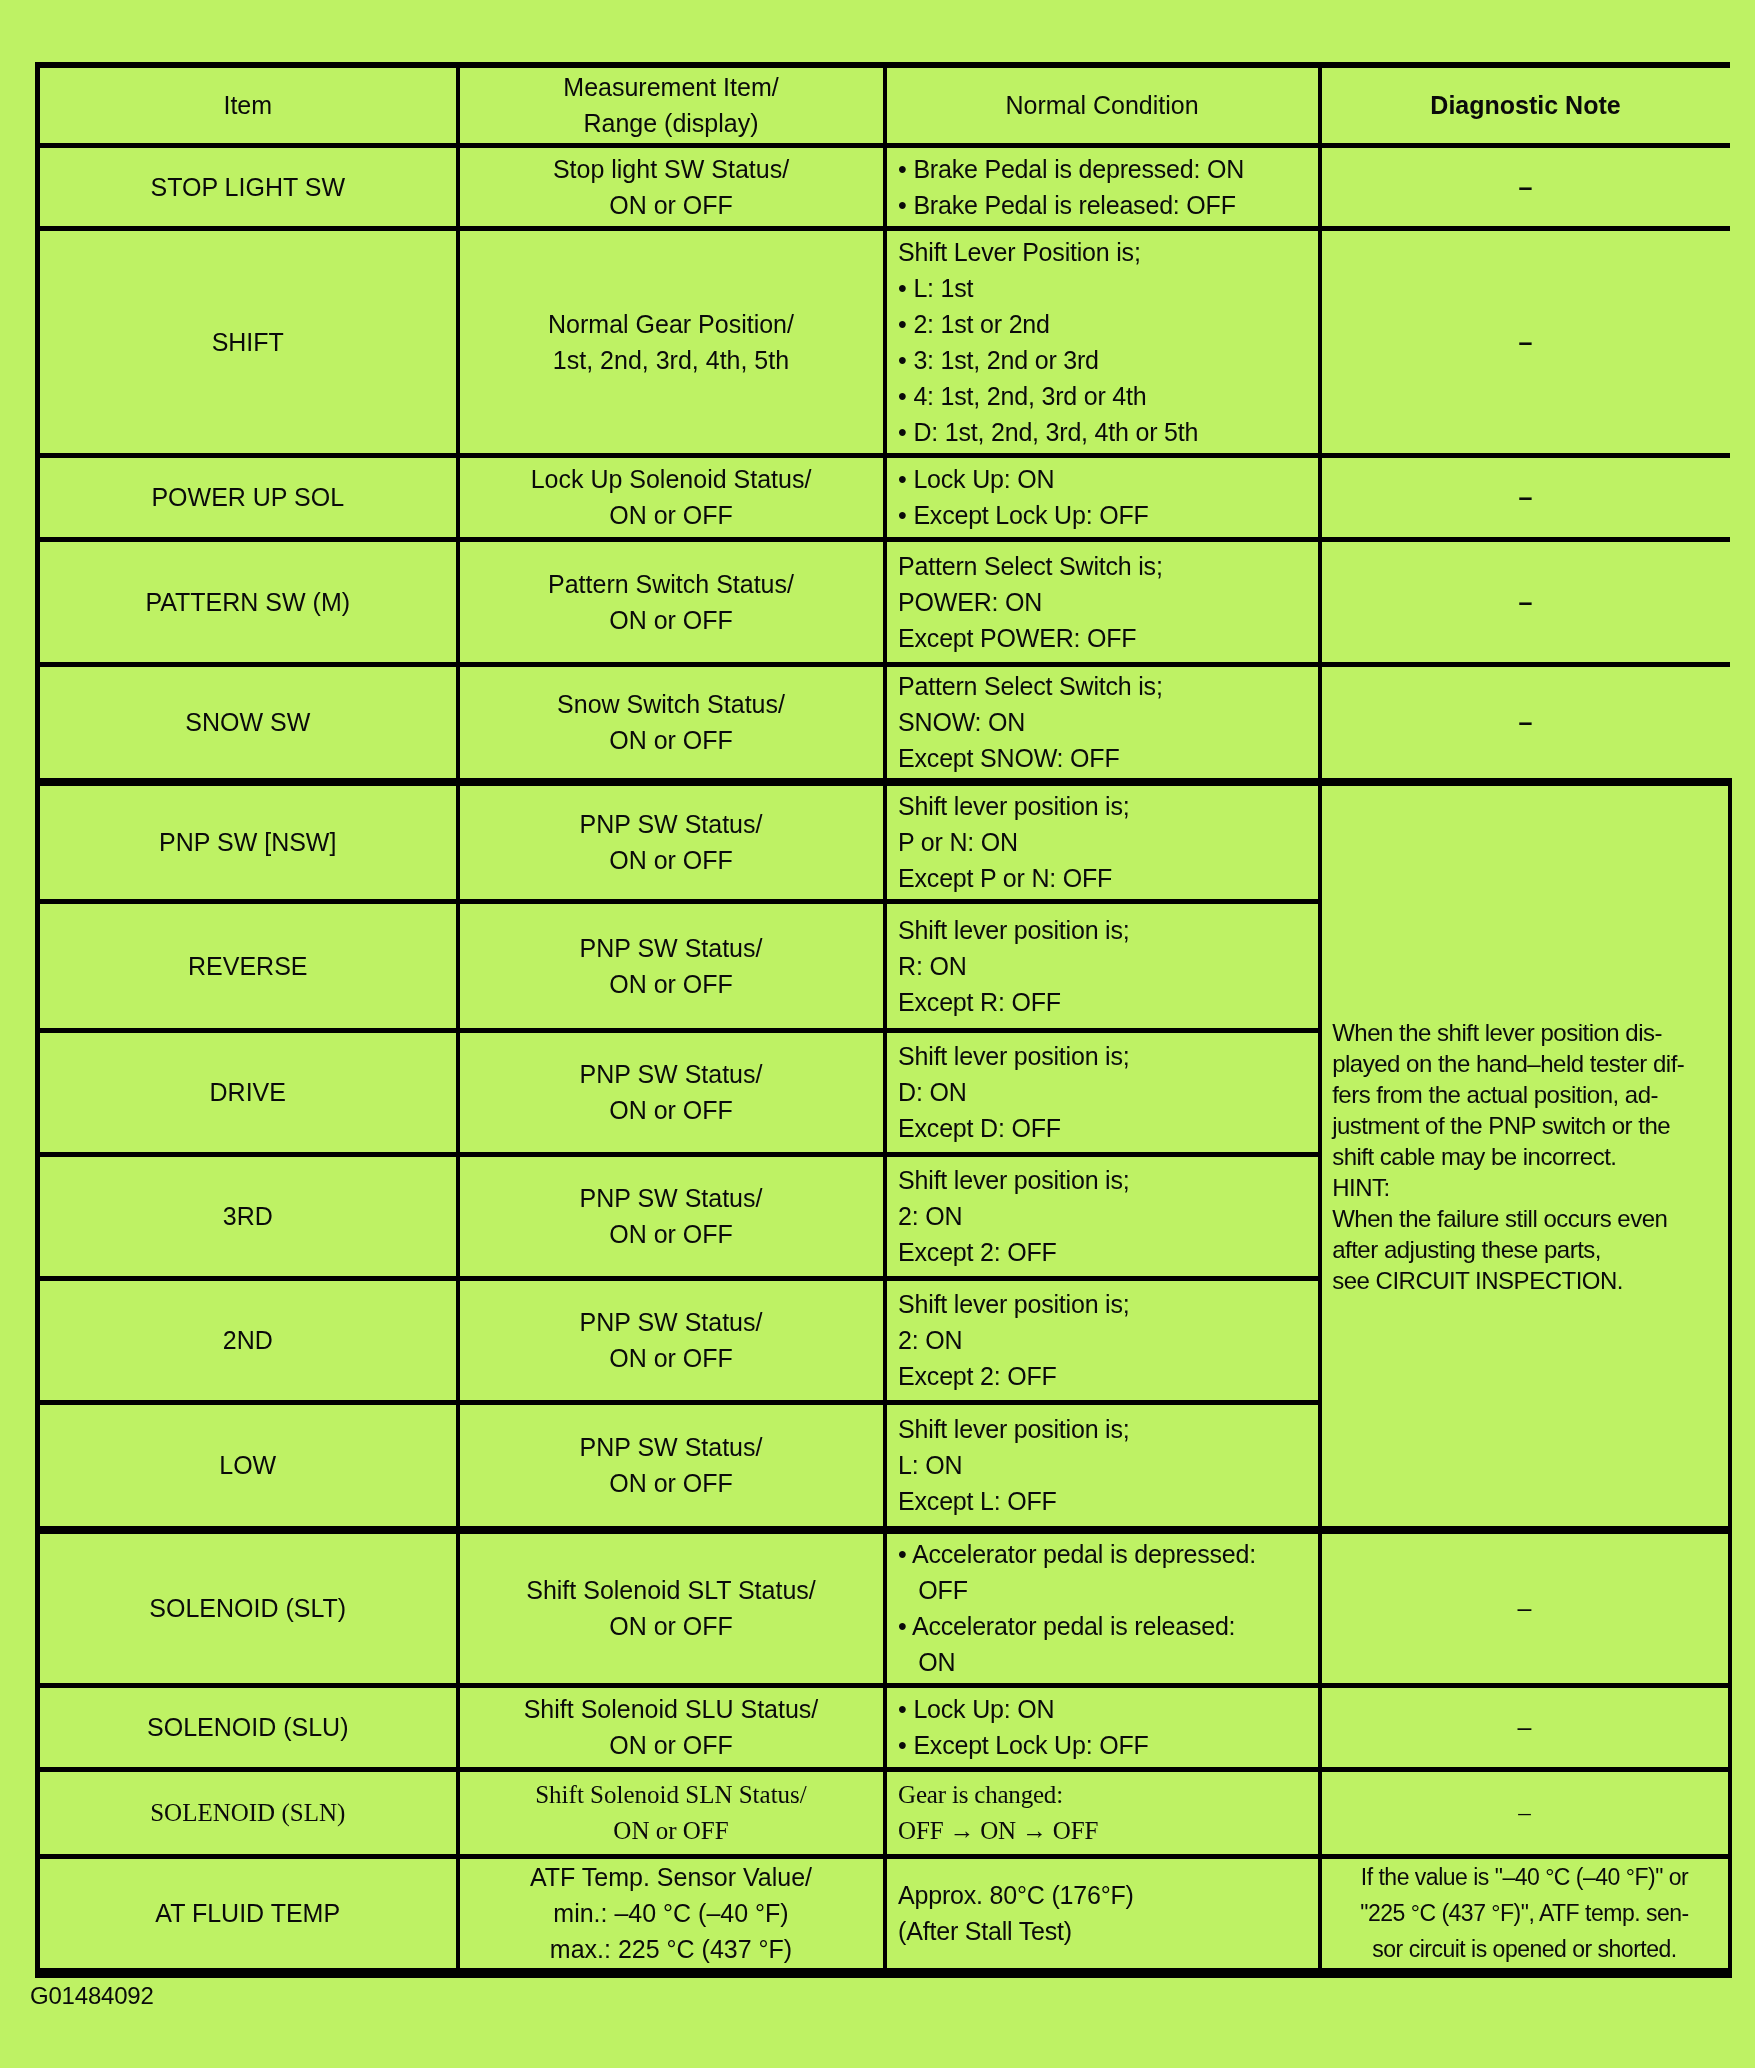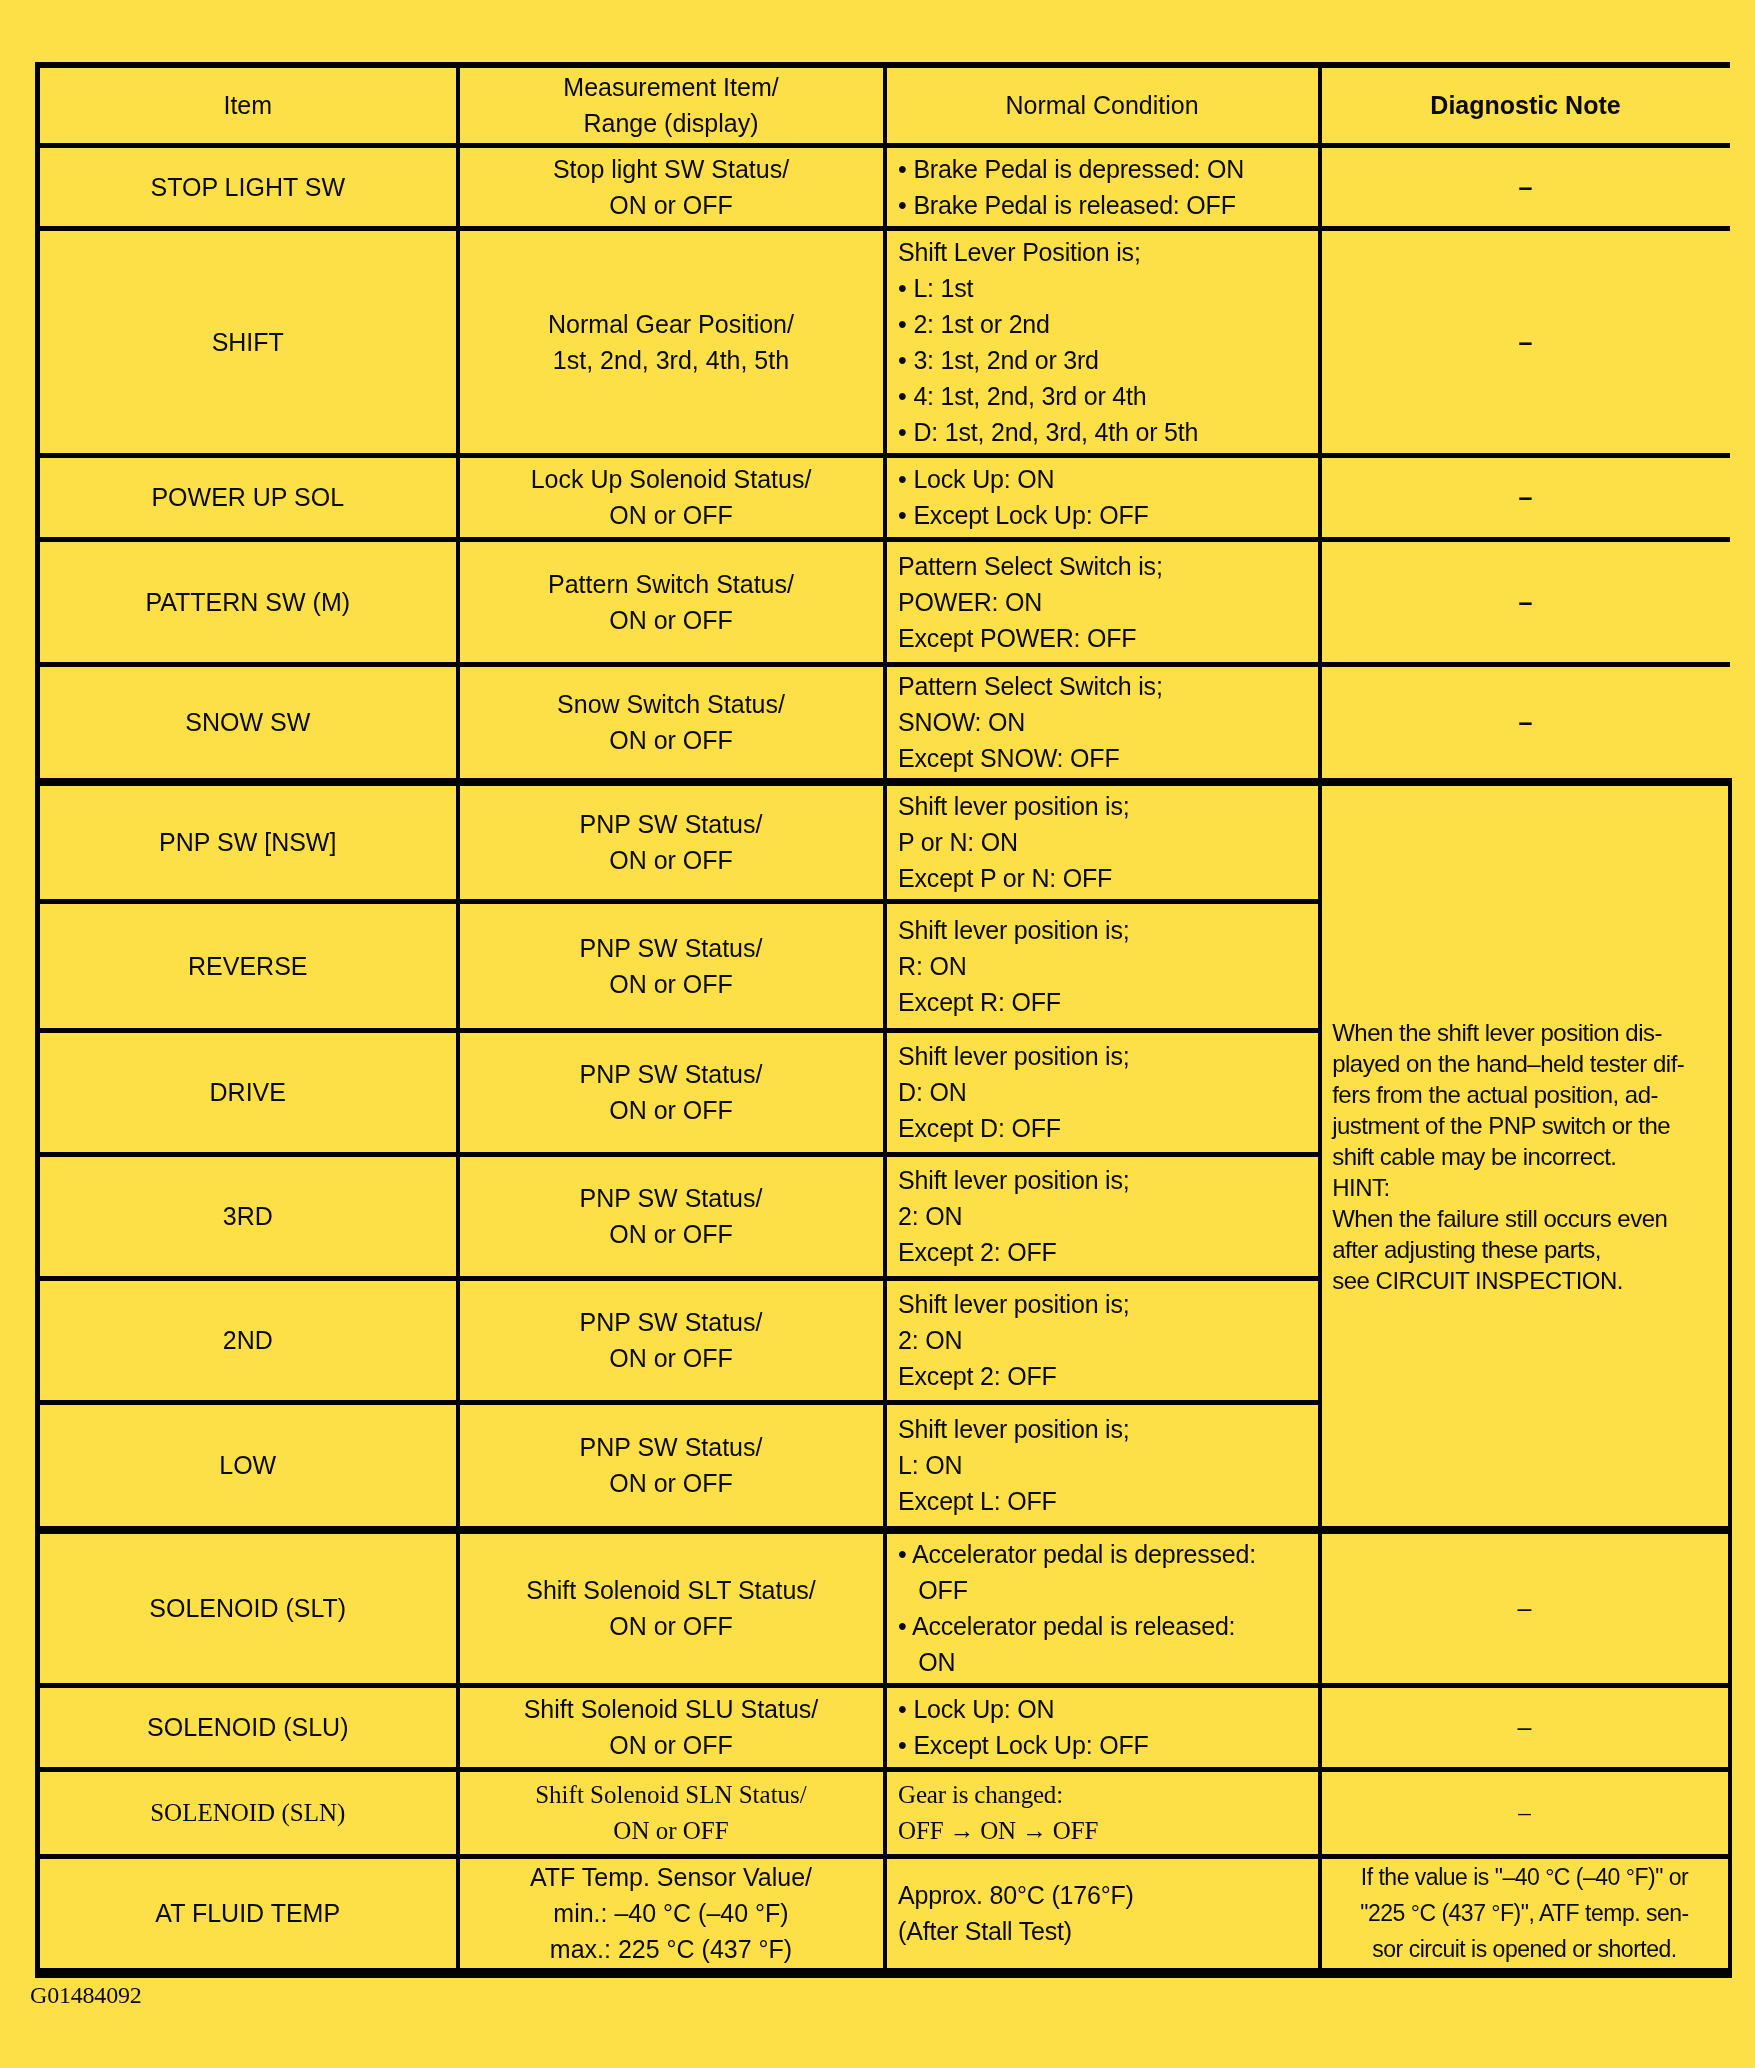--- a/index.html
+++ b/index.html
@@ -6,21 +6,21 @@
     margin: 0; padding: 0;
     background: #ffffff;
   }
   body {
     width: 1756px; height: 2068px;
     position: relative;
     font-family: "Liberation Sans", sans-serif;
     color: #0a0a0a;
     -webkit-font-smoothing: none;
   }
-  .page { position: absolute; inset: 0; background: #fde047; padding-left: 6px; }
+  .page { position: absolute; inset: 0; background: #bef264; padding-left: 6px; }
 
   table.diag {
     position: absolute;
     left: 35px; top: 62px;
     width: 1691px;
     border-collapse: collapse;
     table-layout: fixed;
     border-top: 6.6px solid #000;
     border-left: 5.8px solid #000;
     border-bottom: 10.7px solid #000;
@@ -71,21 +71,20 @@
     font-size: 23px;
     letter-spacing: -0.5px;
     line-height: 36px;
     padding: 0 1.7px;
   }
   .figcode {
     position: absolute;
     left: 30px; top: 1982px;
     font-size: 24px;
     letter-spacing: -0.2px;
-    font-family: Liberation Serif, serif;
   }
 </style>
 </head>
 <body>
 
 <div class="page">
 
   <table class="diag">
     <colgroup>
       <col style="width:420px">

